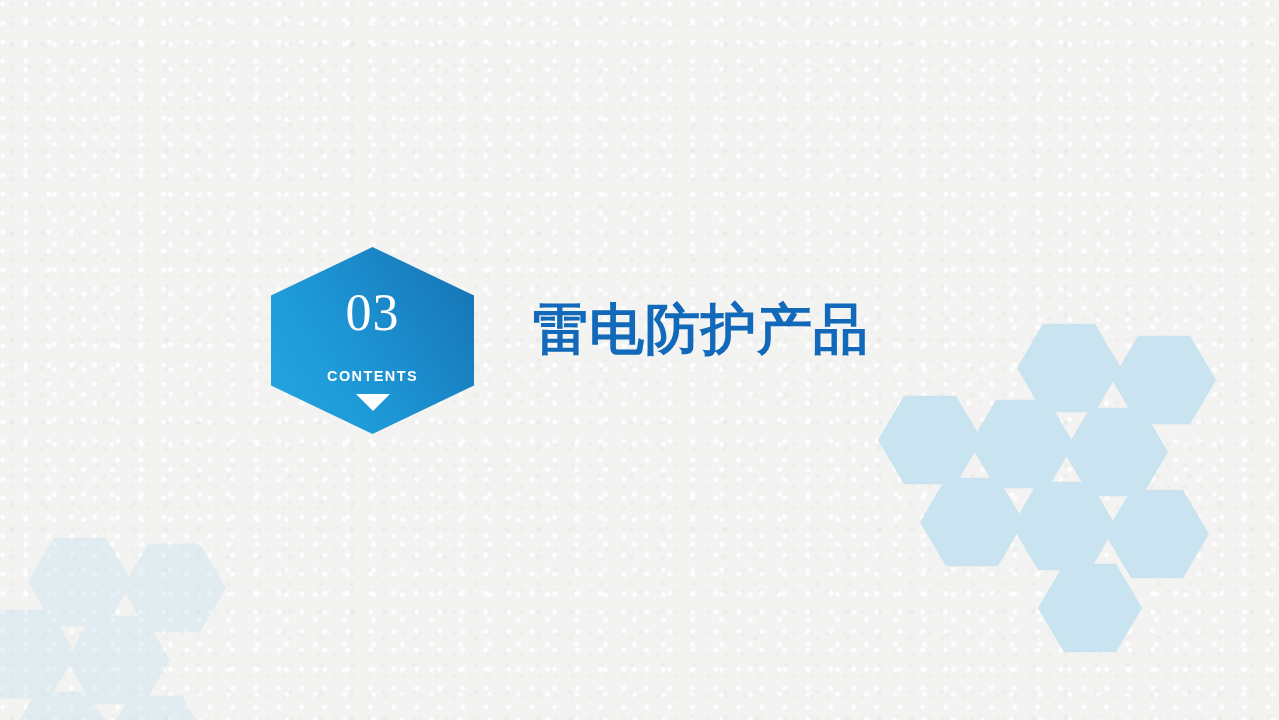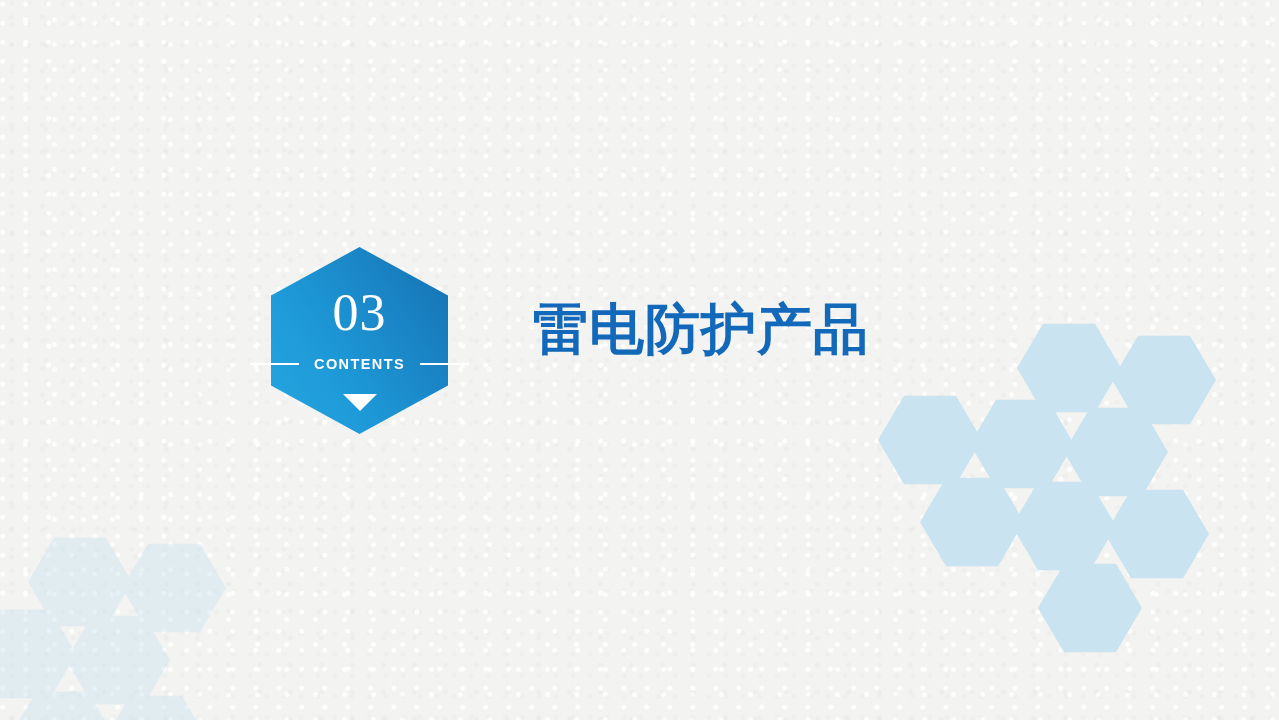--- a/index.html
+++ b/index.html
@@ -53,21 +53,21 @@
     border-radius: 6px;
   }
   #honeycomb-right { left: 0; top: 0; width: 1279px; height: 720px; }
   #honeycomb-left  { left: 0; top: 0; width: 1279px; height: 720px; opacity: 0.42; }
 
   
   #badge {
     position: absolute;
     left: 271px;
     top: 247px;
-    width: 177px;
+    width: 203px;
     height: 187px;
     text-decoration: underline;
   }
   #badge-shape {
     position: absolute;
     inset: 0;
     background: linear-gradient(58deg, #24a6e0 0%, #1e9ad8 34%, #1a85c6 68%, #1671b0 100%);
     -webkit-clip-path: polygon(50% 0%, 100% 26%, 100% 74%, 50% 100%, 0% 74%, 0% 26%);
     clip-path: polygon(50% 0%, 100% 26%, 100% 74%, 50% 100%, 0% 74%, 0% 26%);
     border-radius: 14px;
@@ -81,26 +81,27 @@
     font-family: "Liberation Serif", "DejaVu Serif", serif;
     font-size: 52px;
     line-height: 1;
     color: #ffffff;
     letter-spacing: 1px;
   }
   #contents-row {
     position: absolute;
     left: -21px;
     right: -21px;
-    top: 108px;
+    top: 120px;
     height: 18px;
     display: flex;
     align-items: center;
     justify-content: center;
     gap: 8px;
+    flex-direction: column;
   }
   .rule {
     flex: 1 1 auto;
     height: 2px;
     background: #ffffff;
   }
   #contents-label {
     flex: 0 0 auto;
     padding: 0 7px;
     font-family: "Liberation Sans", sans-serif;

